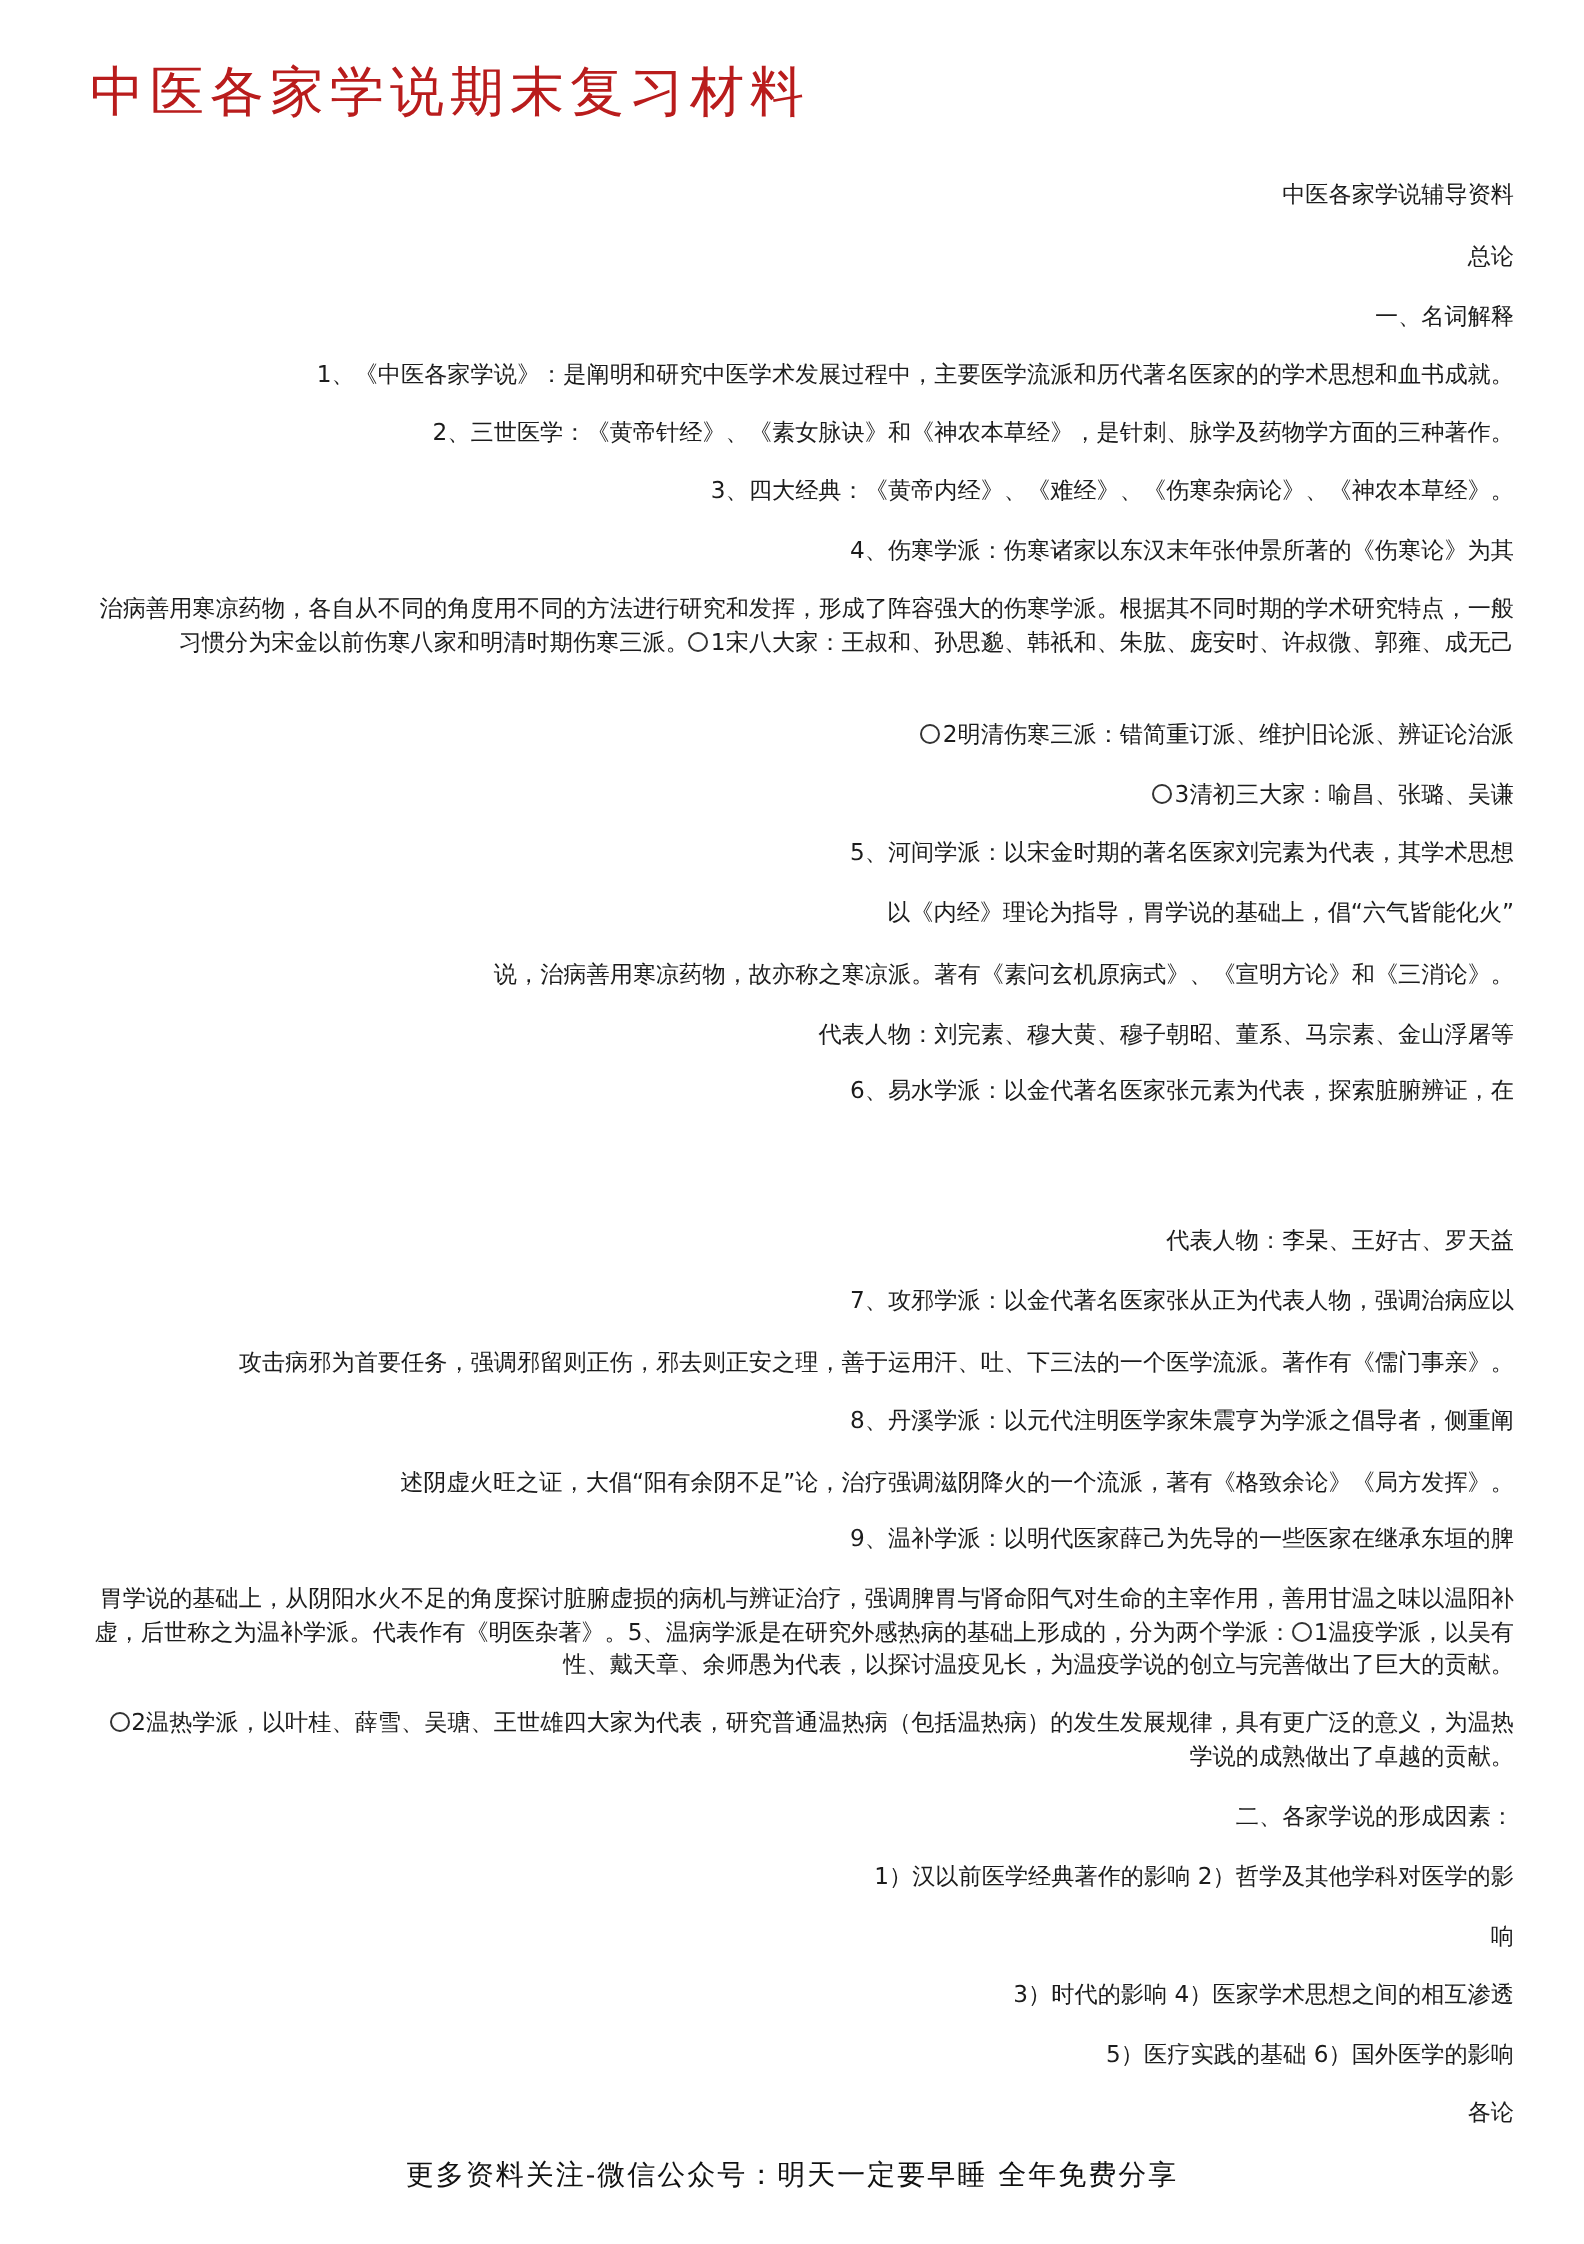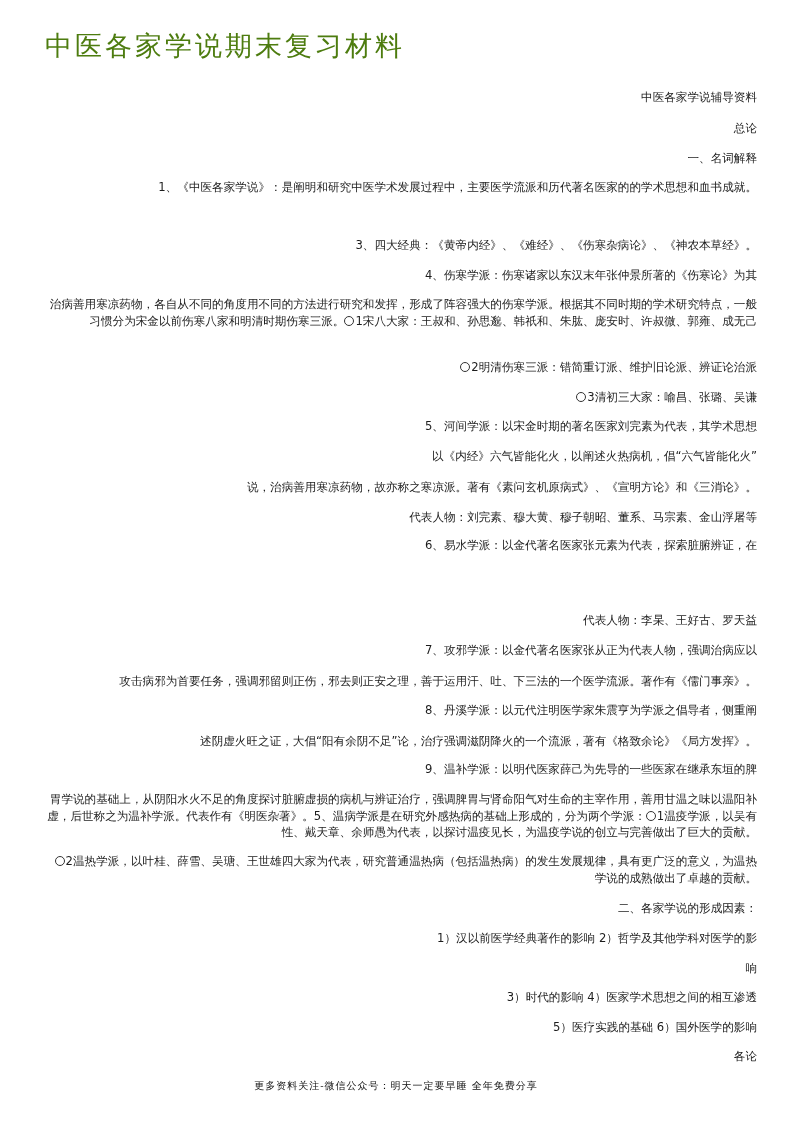--- a/index.html
+++ b/index.html
@@ -20,21 +20,21 @@
     left: 0; top: 0;
     width: 792px; height: 1122px;
   }
   .title {
     position: absolute;
     left: 45px;
     top: 28px;
     font-size: 27px;
     letter-spacing: 3px;
     font-weight: normal;
-    color: #4d7c0f;
+    color: #b91c1c;
     margin: 0;
     white-space: nowrap;
   }
   .line {
     position: absolute;
     left: 45px;
     width: 712px;
     font-size: 11.6px;
     line-height: 16.5px;
     color: #1c1c1c;
@@ -50,53 +50,54 @@
     margin-right: 1px;
     vertical-align: -1px;
   }
   .footer {
     position: absolute;
     left: 0;
     width: 792px;
     top: 1079px;
     text-align: center;
     font-family: "DejaVu Serif", "Liberation Serif", serif;
-    font-size: 10px;
+    font-size: 14px;
     letter-spacing: 1px;
     color: #111;
   }
 </style>
 </head>
 <body>
 
 <div class="page">
 
   <h1 class="title">中医各家学说期末复习材料</h1>
 
   <p class="line" style="top:89px">中医各家学说辅导资料</p>
   <p class="line" style="top:120px">总论</p>
   <p class="line" style="top:150px">一、名词解释</p>
 
   <p class="line" style="top:179px">1、《中医各家学说》：是阐明和研究中医学术发展过程中，主要医学流派和历代著名医家的的学术思想和血书成就。</p>
+  <p class="line" style="top:208px">2、三世医学：《黄帝针经》、《素女脉诀》和《神农本草经》，是针刺、脉学及药物学方面的三种著作。</p>
   <p class="line" style="top:237px">3、四大经典：《黄帝内经》、《难经》、《伤寒杂病论》、《神农本草经》。</p>
   <p class="line" style="top:267px">4、伤寒学派：伤寒诸家以东汉末年张仲景所著的《伤寒论》为其</p>
 
   <p class="line" style="top:296px">
     <span>治病善用寒凉药物，各自从不同的角度用不同的方法进行研究和发挥，形成了阵容强大的伤寒学派。根据其不同时期的学术研究特点，一般习惯分为宋金以前伤寒八家和明清时期伤寒三派。</span><span class="circ"></span><span>1</span><span>宋八大家：王叔和、孙思邈、韩祇和、朱肱、庞安时、许叔微、郭雍、成无己</span>
   </p>
 
   <p class="line" style="top:359px">
     <span class="circ"></span><span>2</span><span>明清伤寒三派：错简重订派、维护旧论派、辨证论治派</span>
   </p>
   <p class="line" style="top:389px">
     <span class="circ"></span><span>3</span><span>清初三大家：喻昌、张璐、吴谦</span>
   </p>
 
   <p class="line" style="top:418px">5、河间学派：以宋金时期的著名医家刘完素为代表，其学术思想</p>
-  <p class="line" style="top:448px">以《内经》六气皆能化火，以阐述火热病机，倡“六气皆能化火”</p>
+  <p class="line" style="top:448px">以《内经》理论为指导，胃学说的基础上，倡“六气皆能化火”</p>
   <p class="line" style="top:479px">说，治病善用寒凉药物，故亦称之寒凉派。著有《素问玄机原病式》、《宣明方论》和《三消论》。</p>
   <p class="line" style="top:509px">代表人物：刘完素、穆大黄、穆子朝昭、董系、马宗素、金山浮屠等</p>
 
   <p class="line" style="top:537px">6、易水学派：以金代著名医家张元素为代表，探索脏腑辨证，在</p>
   <p class="line" style="top:612px">代表人物：李杲、王好古、罗天益</p>
 
   <p class="line" style="top:642px">7、攻邪学派：以金代著名医家张从正为代表人物，强调治病应以</p>
   <p class="line" style="top:673px">攻击病邪为首要任务，强调邪留则正伤，邪去则正安之理，善于运用汗、吐、下三法的一个医学流派。著作有《儒门事亲》。</p>
 
   <p class="line" style="top:702px">8、丹溪学派：以元代注明医学家朱震亨为学派之倡导者，侧重阐</p>

